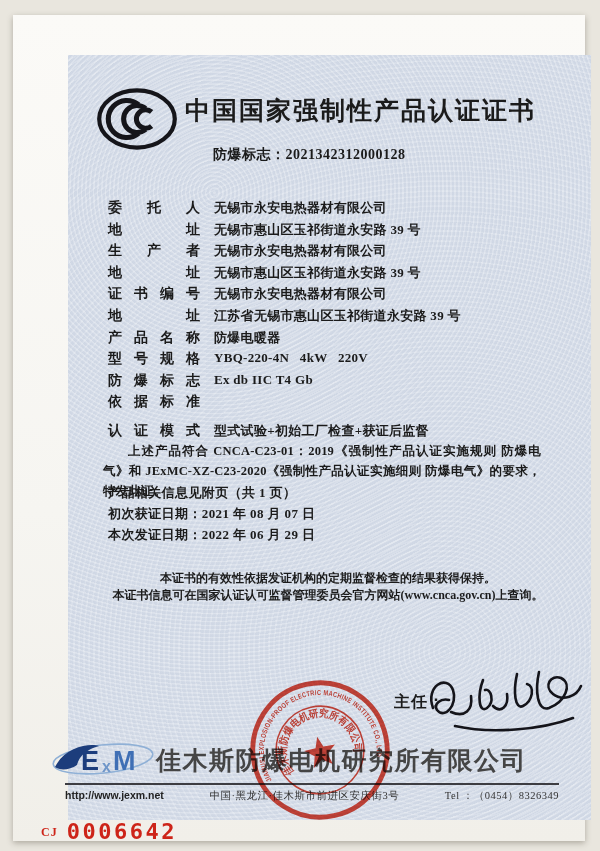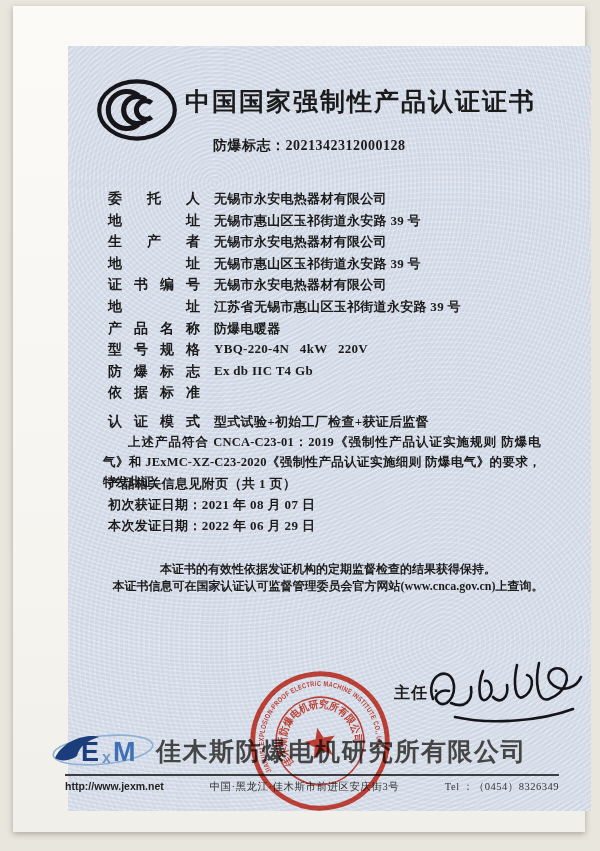--- a/index.html
+++ b/index.html
@@ -6,21 +6,21 @@
   body{
     width:600px;height:851px;
     background:#e9e6de;
     font-family:"Liberation Serif", serif;
     color:#1b1b1b;
     position:relative;
     overflow:hidden;
   }
   .page{position:absolute;left:0;top:0;width:600px;height:851px;}
   .paper{
-    position:absolute;left:13px;top:6px;width:572px;height:826px;
+    position:absolute;left:13px;top:15px;width:572px;height:826px;
     background:linear-gradient(180deg,#fbfaf7 0%,#f6f5f1 60%,#f1efe9 100%);
     box-shadow:0 2px 6px rgba(60,55,40,.35);
   }
   .panel{
     position:absolute;left:55px;top:40px;width:523px;height:765px;
     background-color:#dce2ec;
     background-image:
       repeating-radial-gradient(circle at 28% 18%, rgba(255,255,255,.14) 0 1px, rgba(125,145,180,.07) 2px 4px),
       repeating-radial-gradient(circle at 72% 78%, rgba(255,255,255,.10) 0 1px, rgba(125,145,180,.06) 2px 5px);
   }
@@ -195,14 +195,18 @@
       <circle cx="75" cy="75" r="45" fill="none" stroke="#d8301f" stroke-width="1.6"></circle>
       <text font-family="Liberation Sans, sans-serif" font-size="7.4" font-weight="bold" fill="#d8301f" letter-spacing="0.4">
         <textPath href="#sealArcEn" textLength="218" lengthAdjust="spacingAndGlyphs">JIAMUSI EXPLOSION-PROOF ELECTRIC MACHINE INSTITUTE CO., LTD</textPath>
       </text>
       <text font-family="Liberation Serif, serif" font-size="10.5" font-weight="bold" fill="#d8301f">
         <textPath href="#sealArcCn" textLength="136" lengthAdjust="spacingAndGlyphs">佳木斯防爆电机研究所有限公司</textPath>
       </text>
       <path d="M75,61 L79.1,72.3 L91.2,72.7 L81.7,80.2 L85,91.8 L75,85 L65,91.8 L68.3,80.2 L58.8,72.7 L70.9,72.3 Z" fill="#d8301f"></path>
     </svg>
 
+    <div class="serial">
+      <span class="serial-prefix">CJ</span>
+      <span class="serial-number">0006642</span>
+    </div>
   </div>
 </div>
 
 </body></html>

